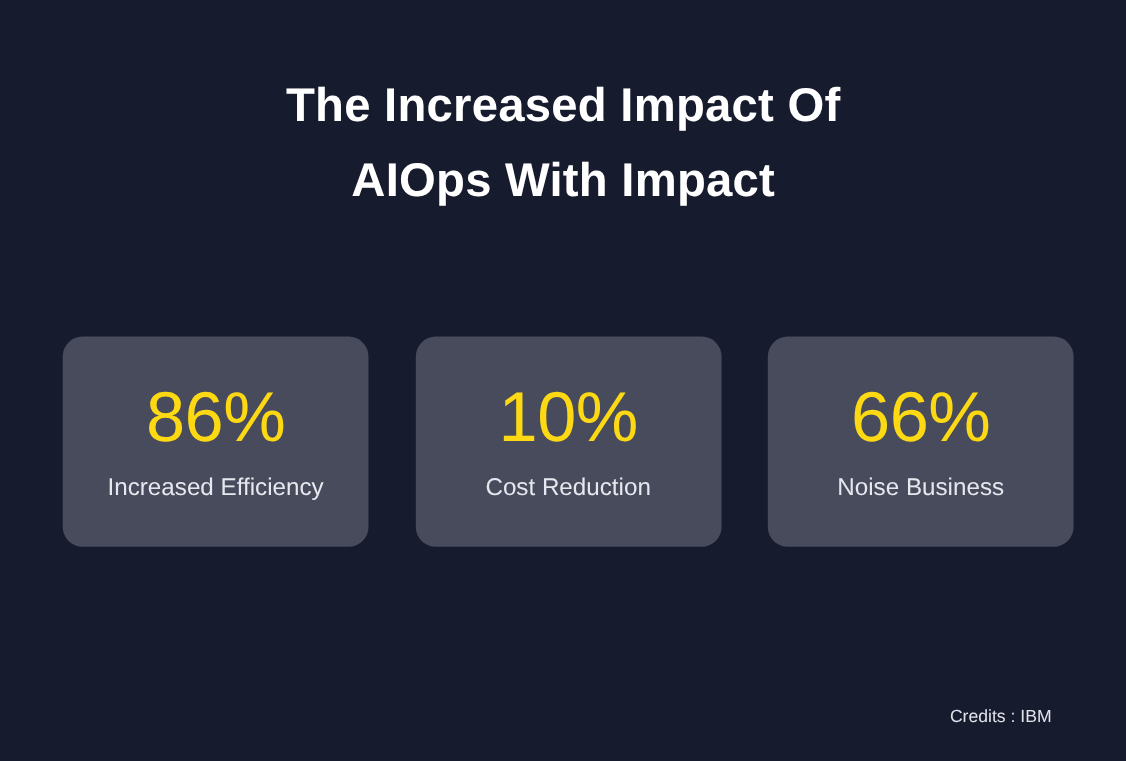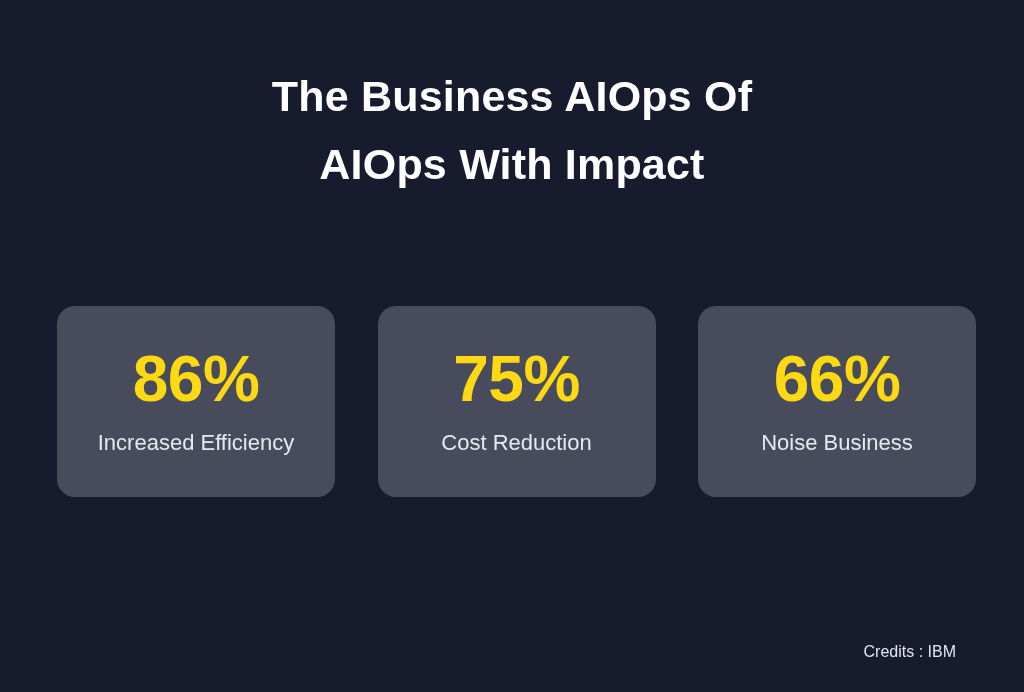--- a/index.html
+++ b/index.html
@@ -63,21 +63,21 @@
     flex-direction: column;
     align-items: center;
     justify-content: center;
     box-sizing: border-box;
     padding-bottom: 4px;
   }
 
   .stat-value {
     color: #fcd913;
     font-size: 64px;
-    font-weight: bold;
+    font-weight: normal;
     line-height: 70px;
     letter-spacing: -0.5px;
     margin: 0 0 16px 0;
     white-space: nowrap;
   }
 
   .stat-label {
     color: #e7e8ef;
     font-size: 22px;
     font-weight: normal;
@@ -97,33 +97,33 @@
     line-height: 20px;
     white-space: nowrap;
   }
 </style>
 </head>
 <body>
 
 <div class="infographic">
 
   <div class="title-block">
-    <span class="title-line">The Business AIOps Of</span>
+    <span class="title-line">The Increased Impact Of</span>
     <span class="title-line">AIOps With Impact</span>
   </div>
 
   <div class="cards-row">
 
     <div class="stat-card">
       <div class="stat-value">86%</div>
       <div class="stat-label">Increased Efficiency</div>
     </div>
 
     <div class="stat-card">
-      <div class="stat-value">75%</div>
+      <div class="stat-value">10%</div>
       <div class="stat-label">Cost Reduction</div>
     </div>
 
     <div class="stat-card">
       <div class="stat-value">66%</div>
       <div class="stat-label">Noise Business</div>
     </div>
 
   </div>
 

